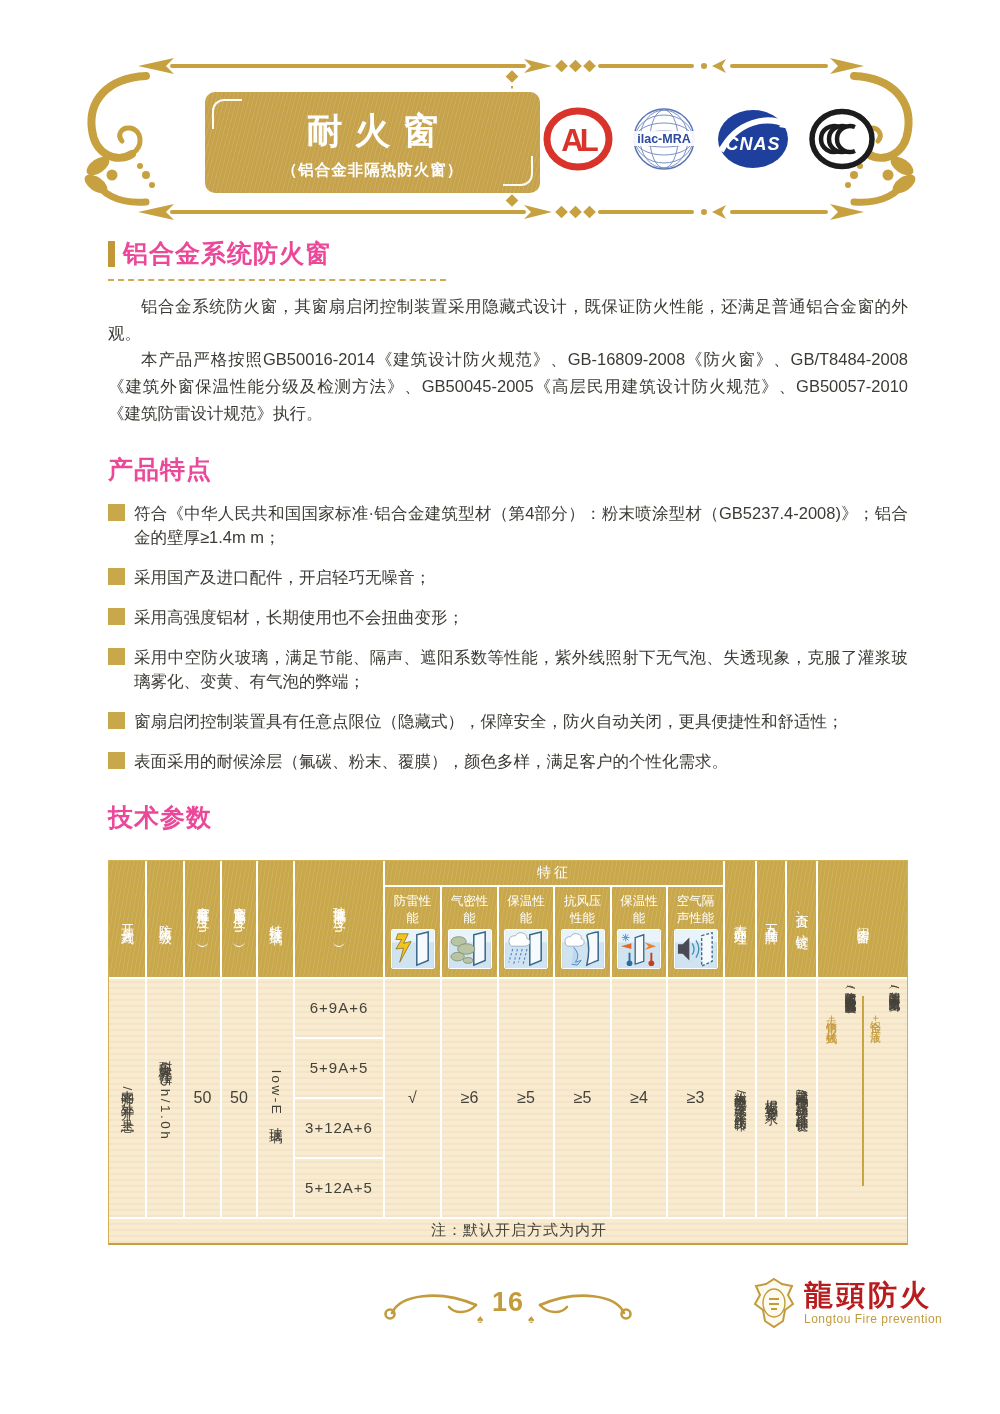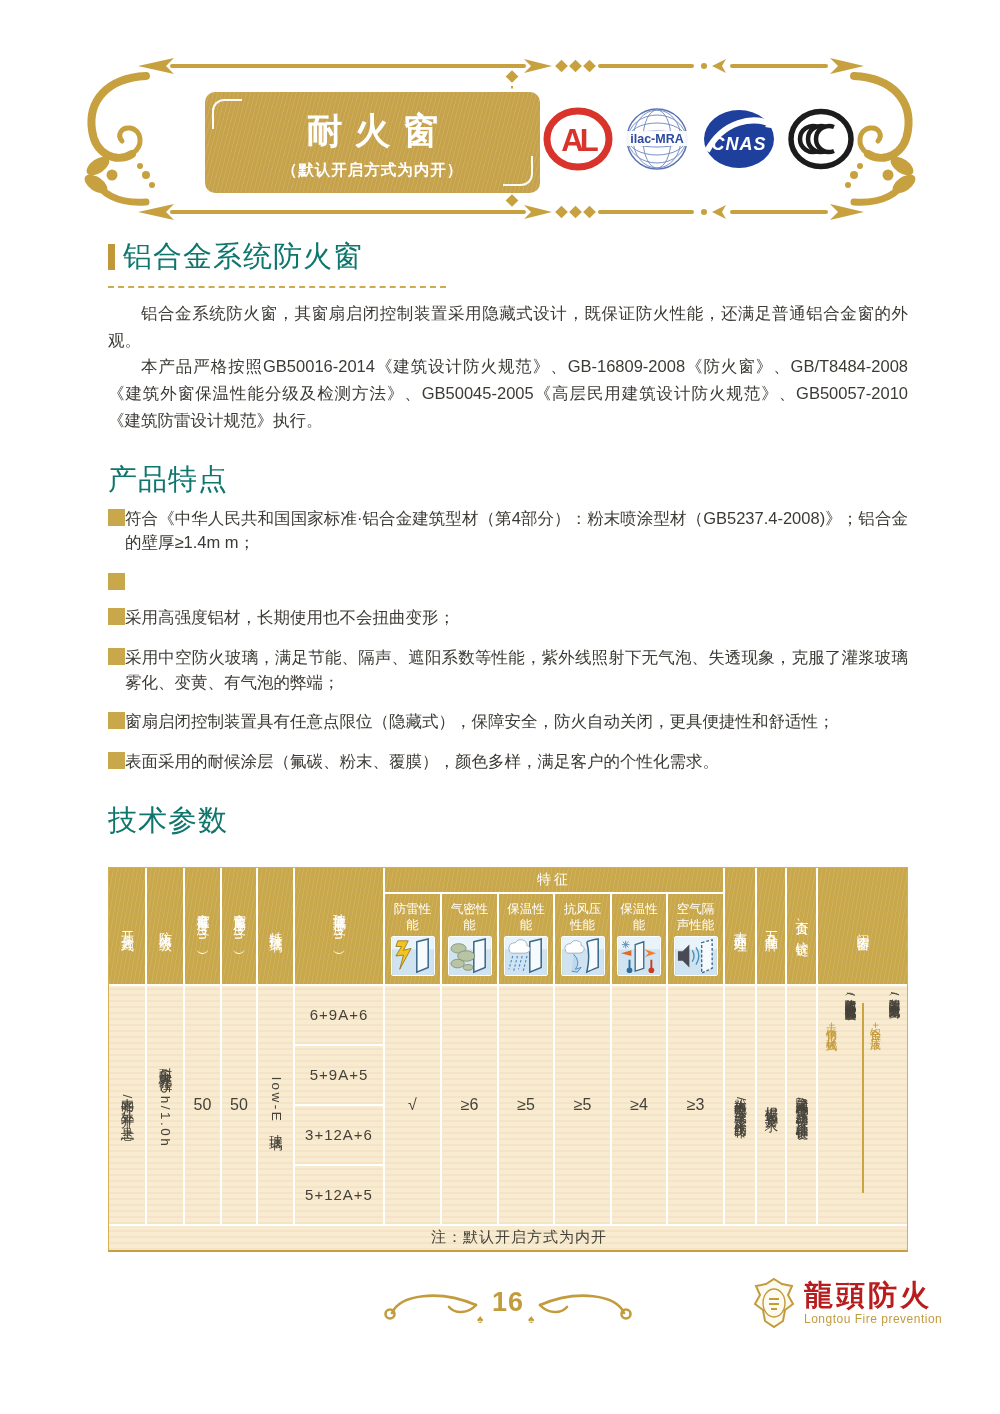--- a/index.html
+++ b/index.html
@@ -17,33 +17,33 @@
     position:absolute; left:205px; top:92px; width:335px; height:101px;
     background:#c6a24b;
     background-image:repeating-linear-gradient(105deg, rgba(255,255,255,.10) 0 1px, transparent 1px 4px);
     border-radius:10px; text-align:center; color:#fff;
   }
   .tb-curl { position:absolute; width:30px; height:30px; opacity:.95; }
   .tb-curl.tl { left:7px; top:7px; border-left:2px solid #fff; border-top:2px solid #fff; border-radius:12px 0 0 0; }
   .tb-curl.br { right:7px; bottom:7px; border-right:2px solid #fff; border-bottom:2px solid #fff; border-radius:0 0 12px 0; }
   .title-box h1 { font-size:36px; font-weight:bold; letter-spacing:12px; padding:15px 0 4px 12px; }
   .title-box .sub { font-size:15.5px; font-weight:bold; letter-spacing:1px; }
-  .logo-row { position:absolute; left:543px; top:106px; display:flex; align-items:center; gap:11px; }
+  .logo-row { position:absolute; left:543px; top:106px; display:flex; align-items:center; gap:18px; }
 
   
   .content { position:absolute; left:108px; top:237px; width:800px; }
   .sec-head { display:flex; align-items:center; gap:8px; }
   .sec-head .bar { width:7px; height:26px; background:#c1973a; }
-  h2.gold-head { font-size:29px; font-weight:normal; color:#0f766e; letter-spacing:1px; }
+  h2.gold-head { font-size:25px; font-weight:bold; color:#ec4899; letter-spacing:1px; }
   .dash-under { width:338px; border-bottom:2px dashed #cdab4e; padding-bottom:9px; margin-bottom:12px; }
   .intro p { font-size:16.5px; line-height:1.62; color:#3c3a34; text-indent:2em; text-align:justify; }
 
-  .feat-head { margin-top:26px; margin-bottom:6px; }
+  .feat-head { margin-top:26px; margin-bottom:15px; }
   .feat-list { list-style:none; }
-  .feat-list li { display:flex; margin-bottom:15px; font-size:16.5px; line-height:1.5; color:#3c3a34; text-align:justify; }
+  .feat-list li { display:flex; gap:9px; margin-bottom:15px; font-size:16.5px; line-height:1.5; color:#3c3a34; text-align:justify; }
   .feat-list .sq { flex:0 0 17px; width:17px; height:17px; background:#c9a84c; margin-top:3px; }
 
   .tech-head { margin-top:27px; margin-bottom:26px; }
 
   
   .tbl-frame { width:800px; border:1px solid #d4b055; border-bottom:2px solid #c3a041; }
   table.tech { border-collapse:separate; border-spacing:0; table-layout:fixed; width:798px; }
   .tech th, .tech td { box-sizing:border-box; vertical-align:middle; text-align:center; overflow:hidden; }
   .tech .br { border-right:2px solid #fff;margin-left:13px; }
   .tech .bb { border-bottom:2px solid #fff; }
@@ -124,21 +124,21 @@
         <polygon points="432,66 425,52 432,57 439,52"></polygon>
         <polygon points="432,112 425,126 432,121 439,126"></polygon>
       </g>
     </g>
   </svg>
 
   <div class="title-box">
     <span class="tb-curl tl"></span>
     <span class="tb-curl br"></span>
     <h1>耐火窗</h1>
-    <div class="sub">（默认开启方式为内开）</div>
+    <div class="sub">（铝合金非隔热防火窗）</div>
   </div>
 
   <div class="logo-row">
     <svg width="70" height="66" viewBox="0 0 70 66">
       <ellipse cx="35" cy="33" rx="31" ry="28" fill="#fff" stroke="#d8342b" stroke-width="7"></ellipse>
       <text x="35" y="45" text-anchor="middle" font-size="31" font-weight="bold" fill="#d8342b" letter-spacing="-4">AL</text>
     </svg>
     <svg width="66" height="66" viewBox="0 0 66 66">
       <circle cx="33" cy="33" r="30" fill="#fff" stroke="#5a74b5" stroke-width="1.5"></circle>
       <g fill="none" stroke="#7b90c4" stroke-width="1">
@@ -179,20 +179,21 @@
     </div>
 
     <h2 class="gold-head feat-head">产品特点</h2>
     <ul class="feat-list">
       <li>
           <span class="sq"></span>
           <span>符合《中华人民共和国国家标准·铝合金建筑型材（第4部分）：粉末喷涂型材（GB5237.4-2008)》；铝合金的壁厚≥1.4m m；</span>
         </li>
       <li>
           <span class="sq"></span>
+          <span>采用国产及进口配件，开启轻巧无噪音；</span>
         </li>
       <li>
           <span class="sq"></span>
           <span>采用高强度铝材，长期使用也不会扭曲变形；</span>
         </li>
       <li>
           <span class="sq"></span>
           <span>采用中空防火玻璃，满足节能、隔声、遮阳系数等性能，紫外线照射下无气泡、失透现象，克服了灌浆玻璃雾化、变黄、有气泡的弊端；</span>
         </li>
       <li>

